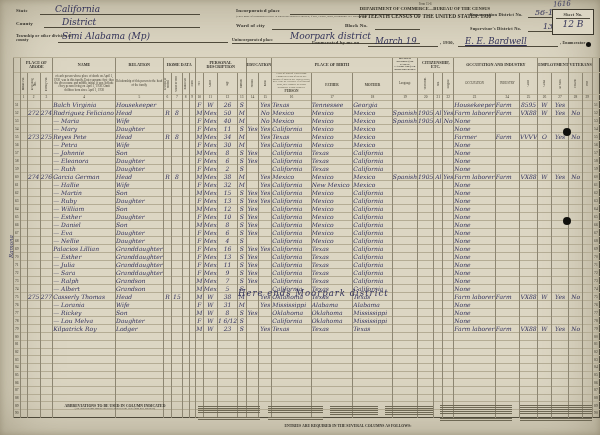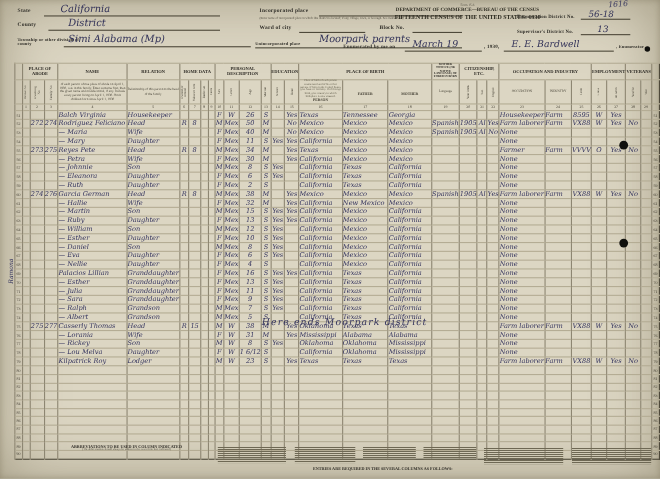--- a/index.html
+++ b/index.html
@@ -59,42 +59,46 @@
   <div class="fline" style="left:290px;top:14px;width:130px;"></div>
   <div class="abs tiny" style="left:236px;top:15px;width:190px;white-space:normal;font-size:2.8px;line-height:1.1;">(Enter name of incorporated place in which this district is located; if any, village, town, or borough. See instructions)</div>
 
   <div class="abs lbl" style="left:236px;top:23px;">Ward of city</div>
   <div class="fline" style="left:272px;top:29px;width:60px;"></div>
   <div class="abs lbl" style="left:345px;top:23px;">Block No.</div>
   <div class="fline" style="left:375px;top:29px;width:45px;"></div>
 
   <div class="abs lbl" style="left:232px;top:37px;font-size:4px;">Unincorporated place</div>
   <div class="fline" style="left:232px;top:43px;width:188px;"></div>
-  <div class="abs hwB" style="left:290px;top:31px;font-size:9px;">Moorpark parents</div>
+  <div class="abs hwB" style="left:290px;top:31px;font-size:9px;">Moorpark district</div>
 
   <div class="abs titleC tiny" style="left:330px;top:2px;width:190px;font-size:3px;">Form 15-6</div>
   <div class="abs titleC" style="left:300px;top:6px;width:250px;font-size:4.6px;font-weight:bold;">DEPARTMENT OF COMMERCE—BUREAU OF THE CENSUS</div>
   <div class="abs titleC" style="left:295px;top:13px;width:260px;font-size:5.4px;font-weight:bold;">FIFTEENTH CENSUS OF THE UNITED STATES: 1930</div>
 
   <div class="abs lbl" style="left:470px;top:12px;font-size:4.4px;">Enumeration District No.</div>
   <div class="fline" style="left:528px;top:17px;width:45px;"></div>
   <div class="abs hwB" style="left:535px;top:8px;font-size:8px;">56-18</div>
 
   <div class="abs lbl" style="left:470px;top:26px;font-size:4.4px;">Supervisor's District No.</div>
   <div class="fline" style="left:528px;top:31px;width:45px;"></div>
   <div class="abs hwB" style="left:543px;top:22px;font-size:8px;">13</div>
 
+  <div class="abs sheetbox" style="left:552px;top:9px;width:40px;height:24px;">
+    <div class="lbl" style="font-size:4.2px;margin-top:2px;">Sheet No.</div>
+    <div class="hwB" style="font-size:9px;border-top:0.6px solid #4e493a;margin:1px 3px 0 3px;">12 B</div>
+  </div>
   <div class="abs scrawl" style="left:553px;top:0px;">1616</div>
 
   <div class="abs lbl" style="left:312px;top:40px;font-size:4.6px;">Enumerated by me on</div>
   <div class="fline" style="left:368px;top:46px;width:70px;"></div>
   <div class="abs hwB" style="left:375px;top:36px;font-size:8.5px;">March 19</div>
   <div class="abs lbl" style="left:440px;top:40px;font-size:4.6px;">, 1930,</div>
   <div class="fline" style="left:458px;top:46px;width:100px;"></div>
-  <div class="abs hwB" style="left:465px;top:36px;font-size:8.5px;">E. E. Bardwell</div>
+  <div class="abs hwB" style="left:465px;top:36px;font-size:8.5px;text-decoration:underline;">E. E. Bardwell</div>
   <div class="abs lbl" style="left:560px;top:40px;font-size:4px;">, Enumerator</div>
   <div class="abs hole" style="left:586px;top:42px;width:5px;height:5px;"></div>
 
   <table class="cen abs" style="left:13px;top:57px;" id="census-table">
       <colgroup>
         <col style="width:9px">
         <col style="width:11px">
         <col style="width:13px">
         <col style="width:13px">
         <col style="width:64px">

